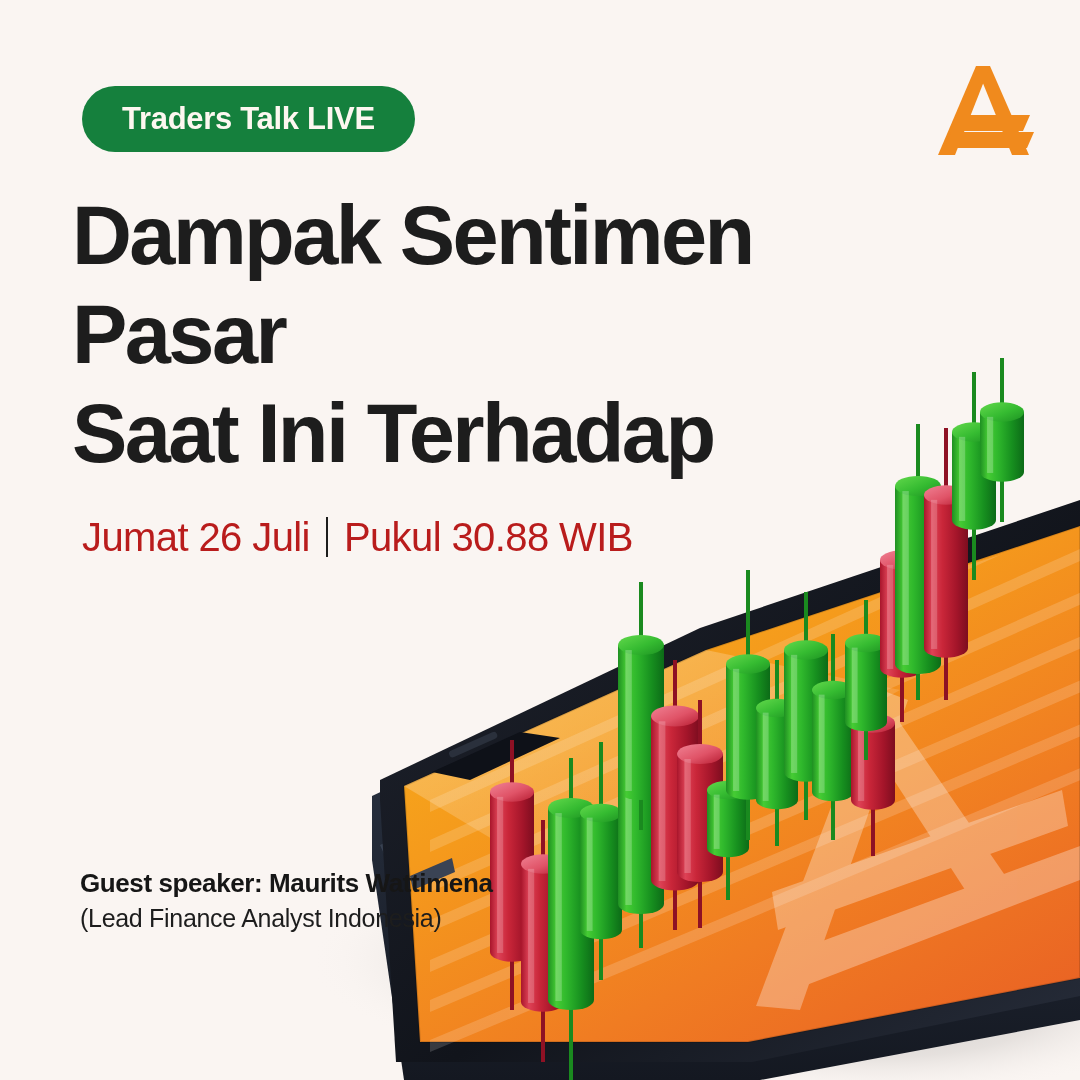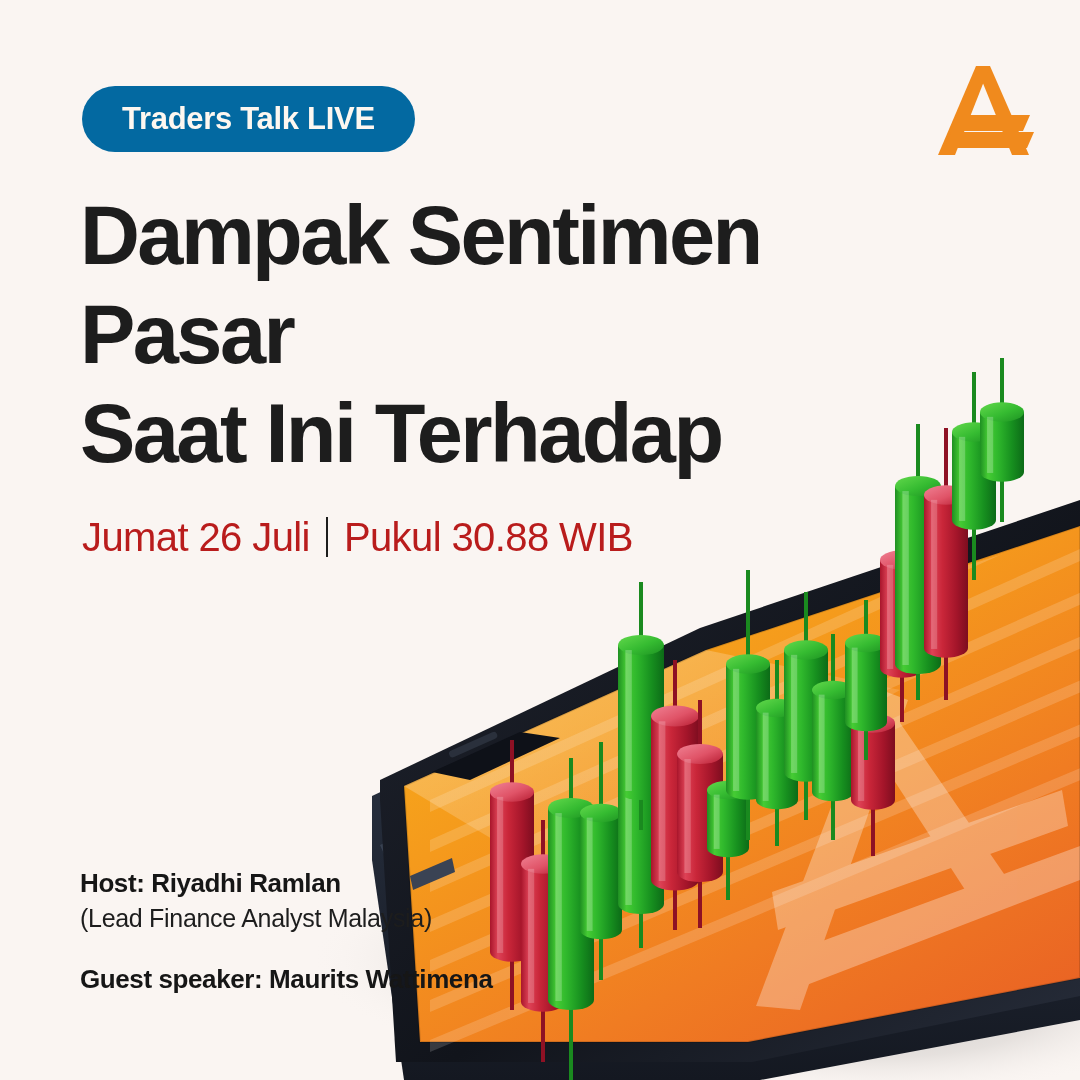--- a/index.html
+++ b/index.html
@@ -20,21 +20,21 @@
   
   #live-badge {
     position: absolute;
     left: 82px;
     top: 86px;
     height: 66px;
     padding: 0 40px;
     display: flex;
     align-items: center;
     justify-content: center;
-    background: #0369a1;
+    background: #15803d;
     border-radius: 40px;
     box-sizing: border-box;
     z-index: 40;
   }
   #live-badge span {
     color: #fdf7f0;
     font-size: 31px;
     font-weight: bold;
     letter-spacing: -0.3px;
     white-space: nowrap;
@@ -46,21 +46,21 @@
     right: 42px;
     top: 58px;
     width: 108px;
     height: 104px;
     z-index: 40;
   }
 
   
   #headline {
     position: absolute;
-    left: 80px;
+    left: 72px;
     top: 186px;
     width: 760px;
     z-index: 40;
   }
   #headline .hl {
     display: block;
     color: #1d1d1d;
     font-size: 83px;
     line-height: 99px;
     font-weight: bold;
@@ -447,21 +447,18 @@
   </div>
 
   <div id="date-line">
     <span class="dt">Jumat 26 Juli</span>
     <span class="sep"></span>
     <span class="dt">Pukul 30.88 WIB</span>
   </div>
 
   <div id="credits">
     <div class="credit-block">
-      <div class="credit-name">Host: Riyadhi Ramlan</div>
-      <div class="credit-role">(Lead Finance Analyst Malaysia)</div>
-    </div>
-    <div class="credit-block">
       <div class="credit-name">Guest speaker: Maurits Wattimena</div>
+      <div class="credit-role">(Lead Finance Analyst Indonesia)</div>
     </div>
   </div>
 
 </div>
 
 </body></html>

